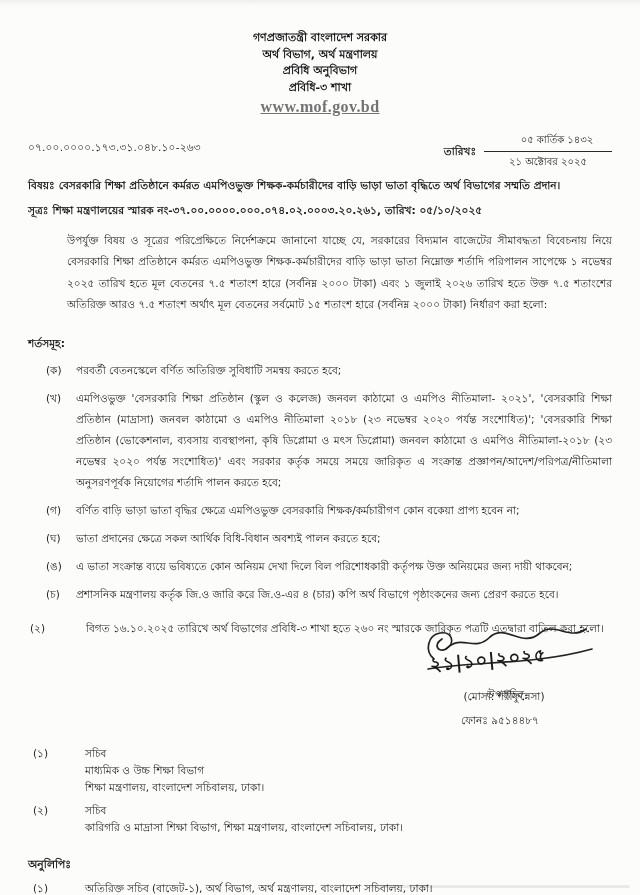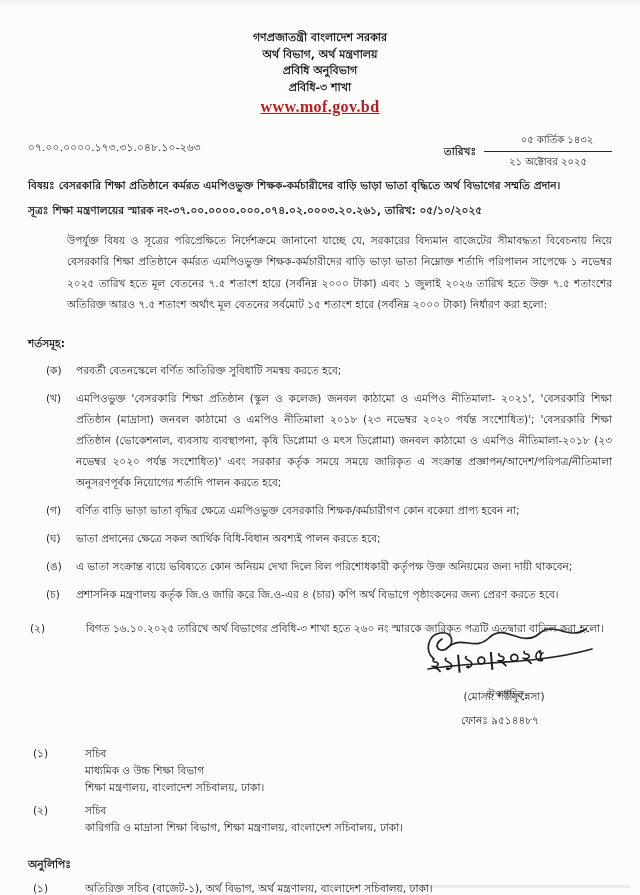--- a/index.html
+++ b/index.html
@@ -18,21 +18,21 @@
   
   .artifact-top { position:absolute; top:0; left:0; width:100%; height:6px; background:linear-gradient(180deg, rgba(0,0,0,.05), rgba(0,0,0,0)); }
   .artifact-bottom { position:absolute; bottom:7px; right:10px; width:260px; height:3px; background:rgba(0,0,0,.07); border-radius:2px; }
 
   .letterhead { text-align: center; font-size: 11px; line-height: 16.5px; color:#141414; }
   .letterhead .lh-line { font-weight: 600; }
   .website {
     margin-top: 3px;
     font-family: "Liberation Serif", "DejaVu Serif", serif;
     font-size: 16px; font-weight: 700; letter-spacing: .4px;
-    text-decoration: underline; color: #b91c1c;
+    text-decoration: underline; color: #737373;
   }
 
   .meta-row { margin-top: 16px; display: flex; justify-content: space-between; align-items: flex-start; font-size: 10.5px; }
   .memo-no { padding-top: 8px; letter-spacing: .2px; }
   .date-block { display: flex; align-items: center; gap: 8px; }
   .date-label { padding-top: 2px; font-weight: 600; }
   .date-stack { text-align: center; font-size: 10px; min-width: 128px; }
   .date-stack .d-top { display:block; padding: 0 4px 2px 22px; border-bottom: 1.2px solid #2a2a2a; }
   .date-stack .d-bottom { display:block; padding-top: 2px; }
 

